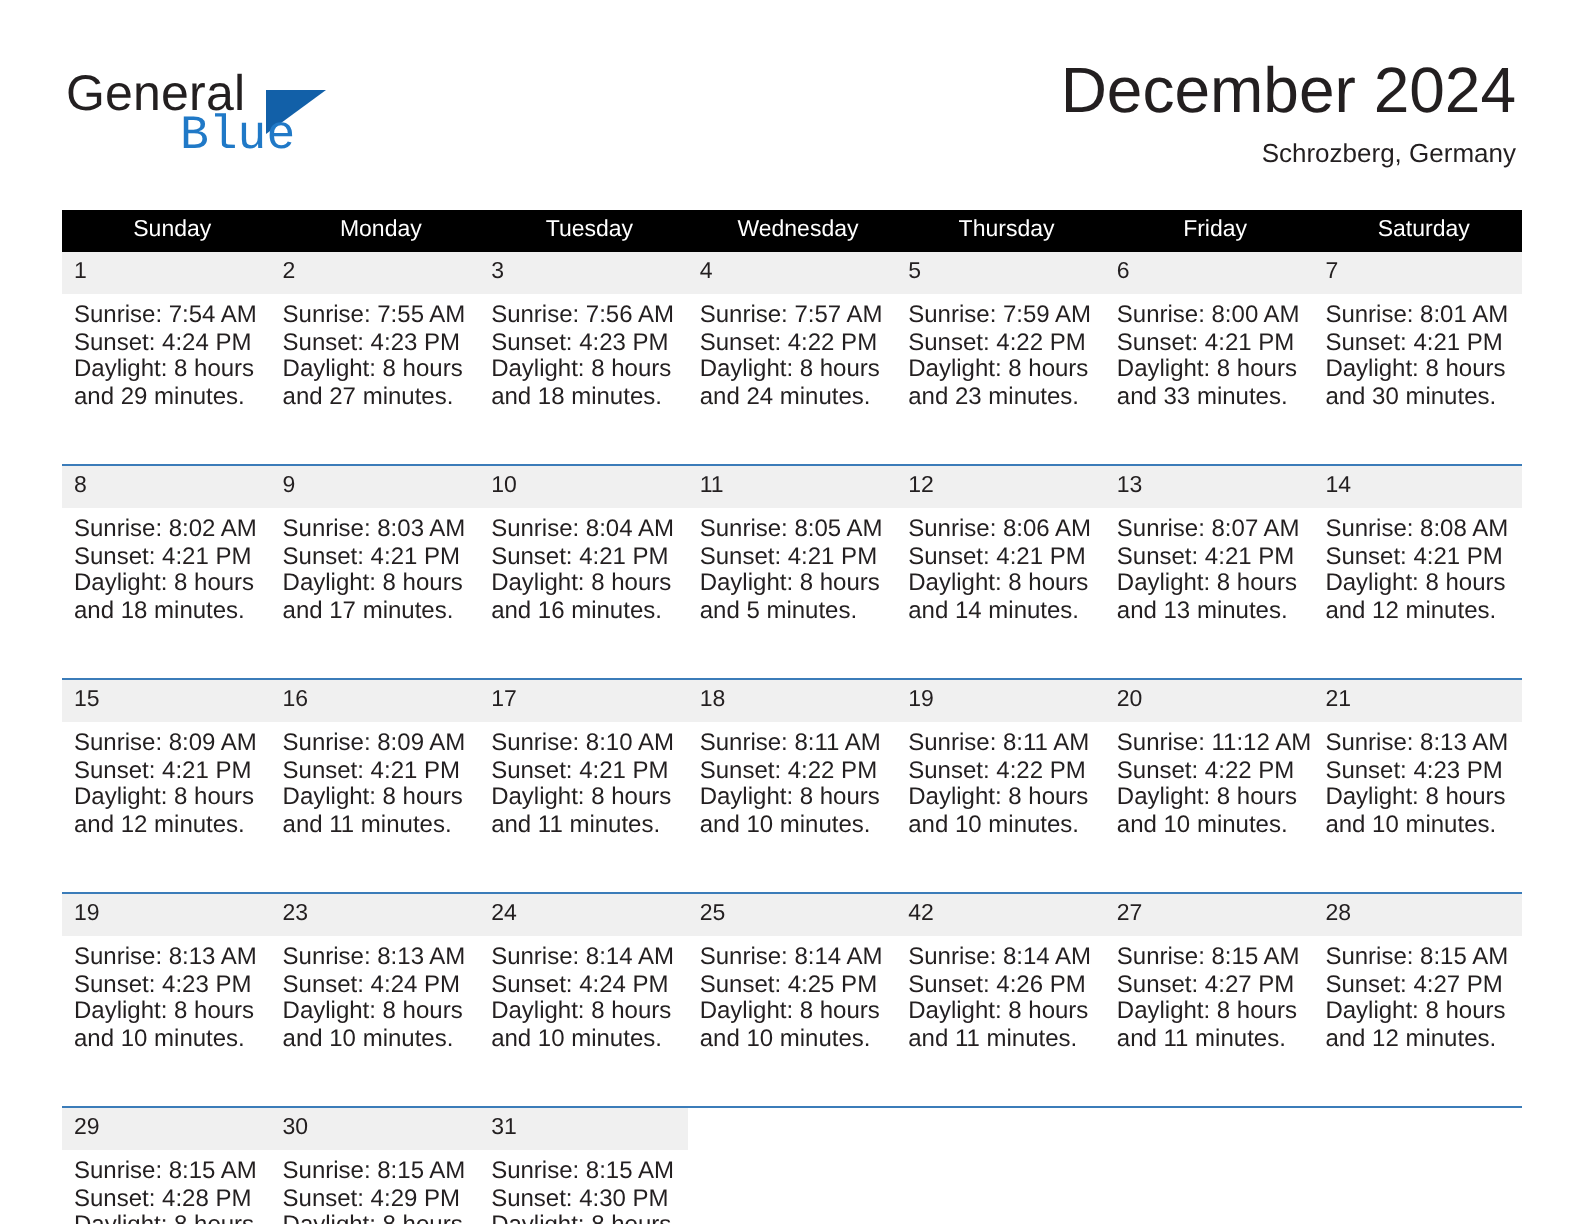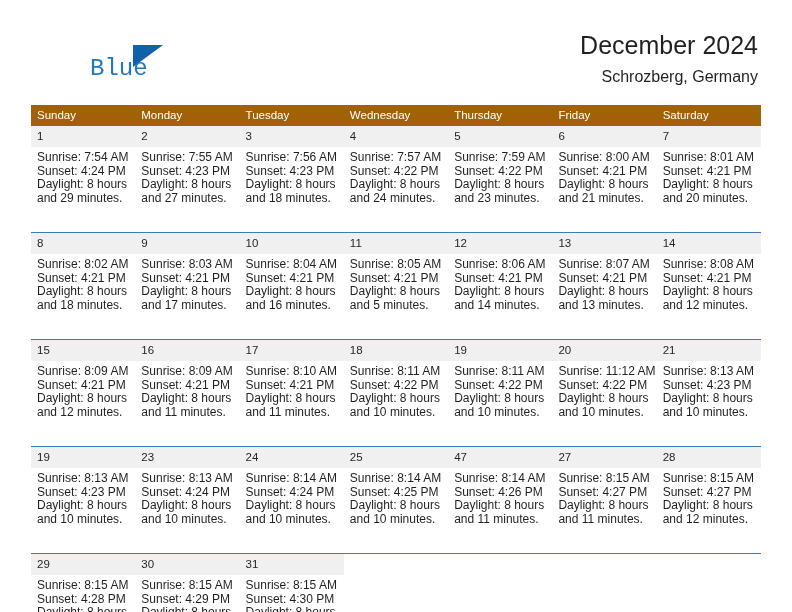--- a/index.html
+++ b/index.html
@@ -65,49 +65,49 @@
     border-bottom: 22px solid transparent;
   }
 
   .title-block {
     position: absolute;
     right: 34px;
     top: 28px;
     text-align: right;
   }
   .month-title {
-    font-size: 25px;
+    font-size: 32px;
     line-height: 34px;
     color: #231f20;
     font-weight: normal;
     white-space: nowrap;
   }
   .location {
-    font-size: 16px;
+    font-size: 13px;
     line-height: 20px;
     margin-top: 5px;
     color: #231f20;
     white-space: nowrap;
   }
 
   
   .calendar {
     position: absolute;
     left: 31px;
     top: 105px;
     width: 730px;
     border-collapse: collapse;
     table-layout: fixed;
   }
   .calendar th {
-    background: #a16207;
+    background: #000000;
     color: #ffffff;
     font-weight: normal;
     font-size: 11.5px;
-    text-align: left;
+    text-align: center;
     padding: 4px 0 5px 6px;
     height: 11px;
     border: none;
   }
   .calendar td {
     width: 104.28px;
     vertical-align: top;
     padding: 0;
     border: none;
     background: #ffffff;
@@ -151,20 +151,21 @@
   }
 </style>
 </head>
 <body>
 
 <div class="page">
 
   <div class="header">
 
     <div class="logo">
+      <span class="logo-general">General</span>
       <span class="logo-triangle"></span>
       <span class="logo-blue">Blue</span>
     </div>
 
     <div class="title-block">
       <div class="month-title">December 2024</div>
       <div class="location">Schrozberg, Germany</div>
     </div>
 
   </div>
@@ -228,30 +229,30 @@
             <div>Daylight: 8 hours</div>
             <div>and 23 minutes.</div>
           </div>
         </td>
         <td>
           <div class="daynum">6</div>
           <div class="cellbody info">
             <div>Sunrise: 8:00 AM</div>
             <div>Sunset: 4:21 PM</div>
             <div>Daylight: 8 hours</div>
-            <div>and 21 minutes.</div>
+            <div>and 33 minutes.</div>
           </div>
         </td>
         <td>
           <div class="daynum">7</div>
           <div class="cellbody info">
             <div>Sunrise: 8:01 AM</div>
             <div>Sunset: 4:21 PM</div>
             <div>Daylight: 8 hours</div>
-            <div>and 20 minutes.</div>
+            <div>and 30 minutes.</div>
           </div>
         </td>
       </tr>
 
       <tr class="week-row">
         <td>
           <div class="daynum">8</div>
           <div class="cellbody info">
             <div>Sunrise: 8:02 AM</div>
             <div>Sunset: 4:21 PM</div>
@@ -412,21 +413,21 @@
         <td>
           <div class="daynum">25</div>
           <div class="cellbody info">
             <div>Sunrise: 8:14 AM</div>
             <div>Sunset: 4:25 PM</div>
             <div>Daylight: 8 hours</div>
             <div>and 10 minutes.</div>
           </div>
         </td>
         <td>
-          <div class="daynum">47</div>
+          <div class="daynum">42</div>
           <div class="cellbody info">
             <div>Sunrise: 8:14 AM</div>
             <div>Sunset: 4:26 PM</div>
             <div>Daylight: 8 hours</div>
             <div>and 11 minutes.</div>
           </div>
         </td>
         <td>
           <div class="daynum">27</div>
           <div class="cellbody info">

